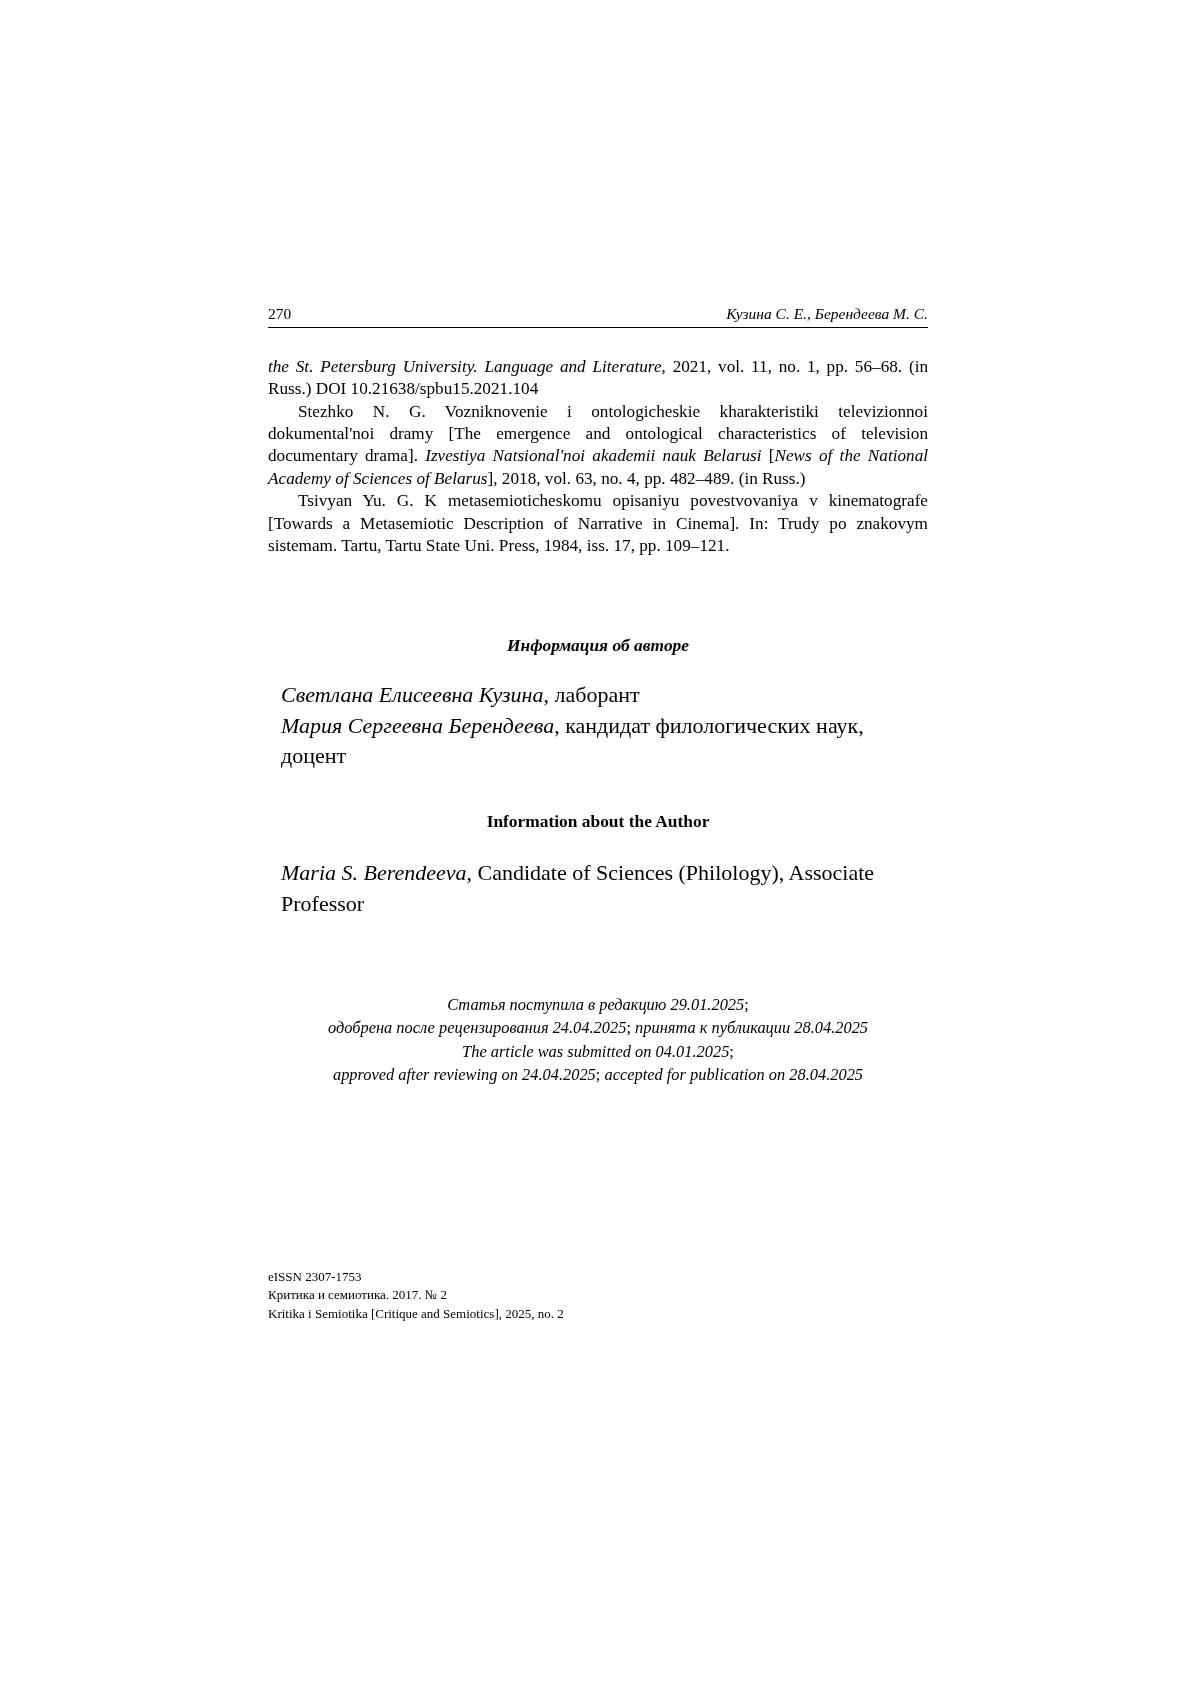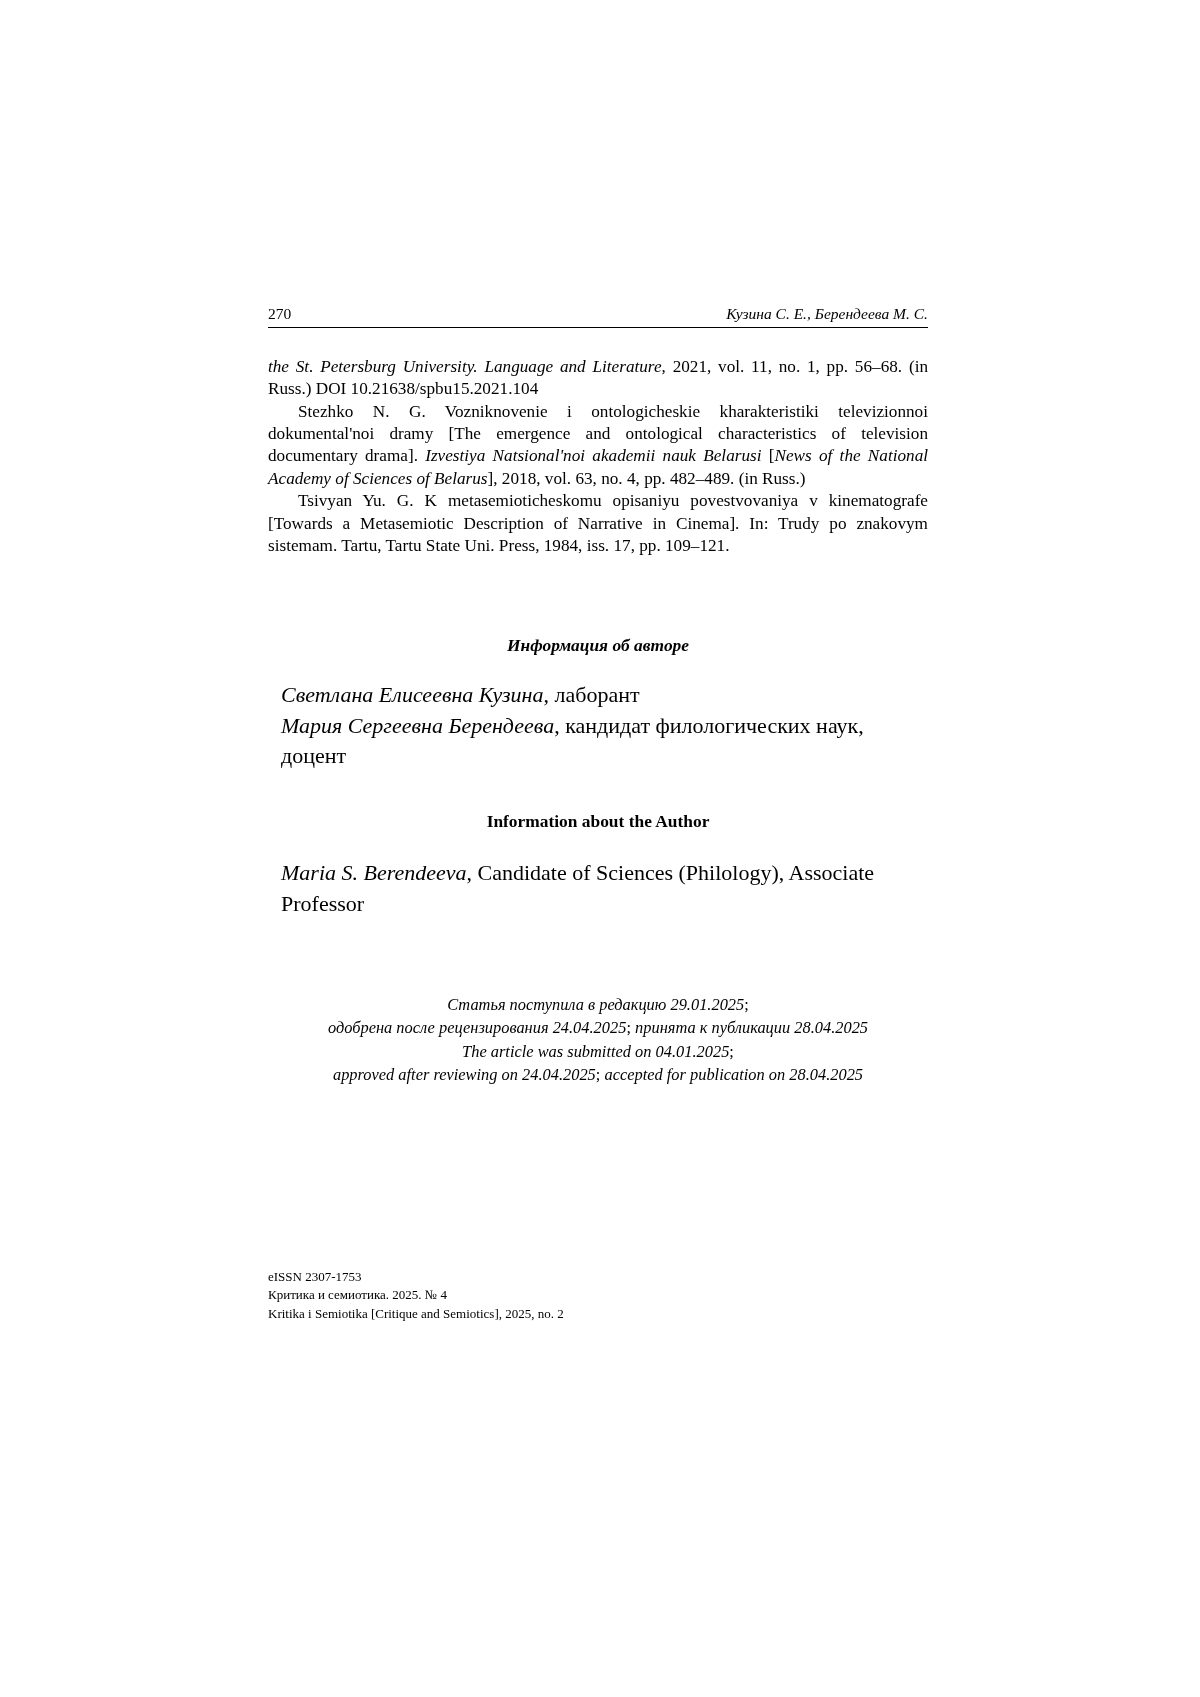--- a/index.html
+++ b/index.html
@@ -151,17 +151,17 @@
       </div>
       <div>
         <span>approved after reviewing on 24.04.2025</span><span class="upright">; </span><span>accepted for publication on 28.04.2025</span>
       </div>
     </div>
 
   </div>
 
   <div class="footer">
     <div>eISSN 2307-1753</div>
-    <div>Критика и семиотика. 2025. № 4</div>
+    <div>Критика и семиотика. 2017. № 2</div>
     <div>Kritika i Semiotika [Critique and Semiotics], 2025, no. 2</div>
   </div>
 
 </div>
 
 </body></html>

